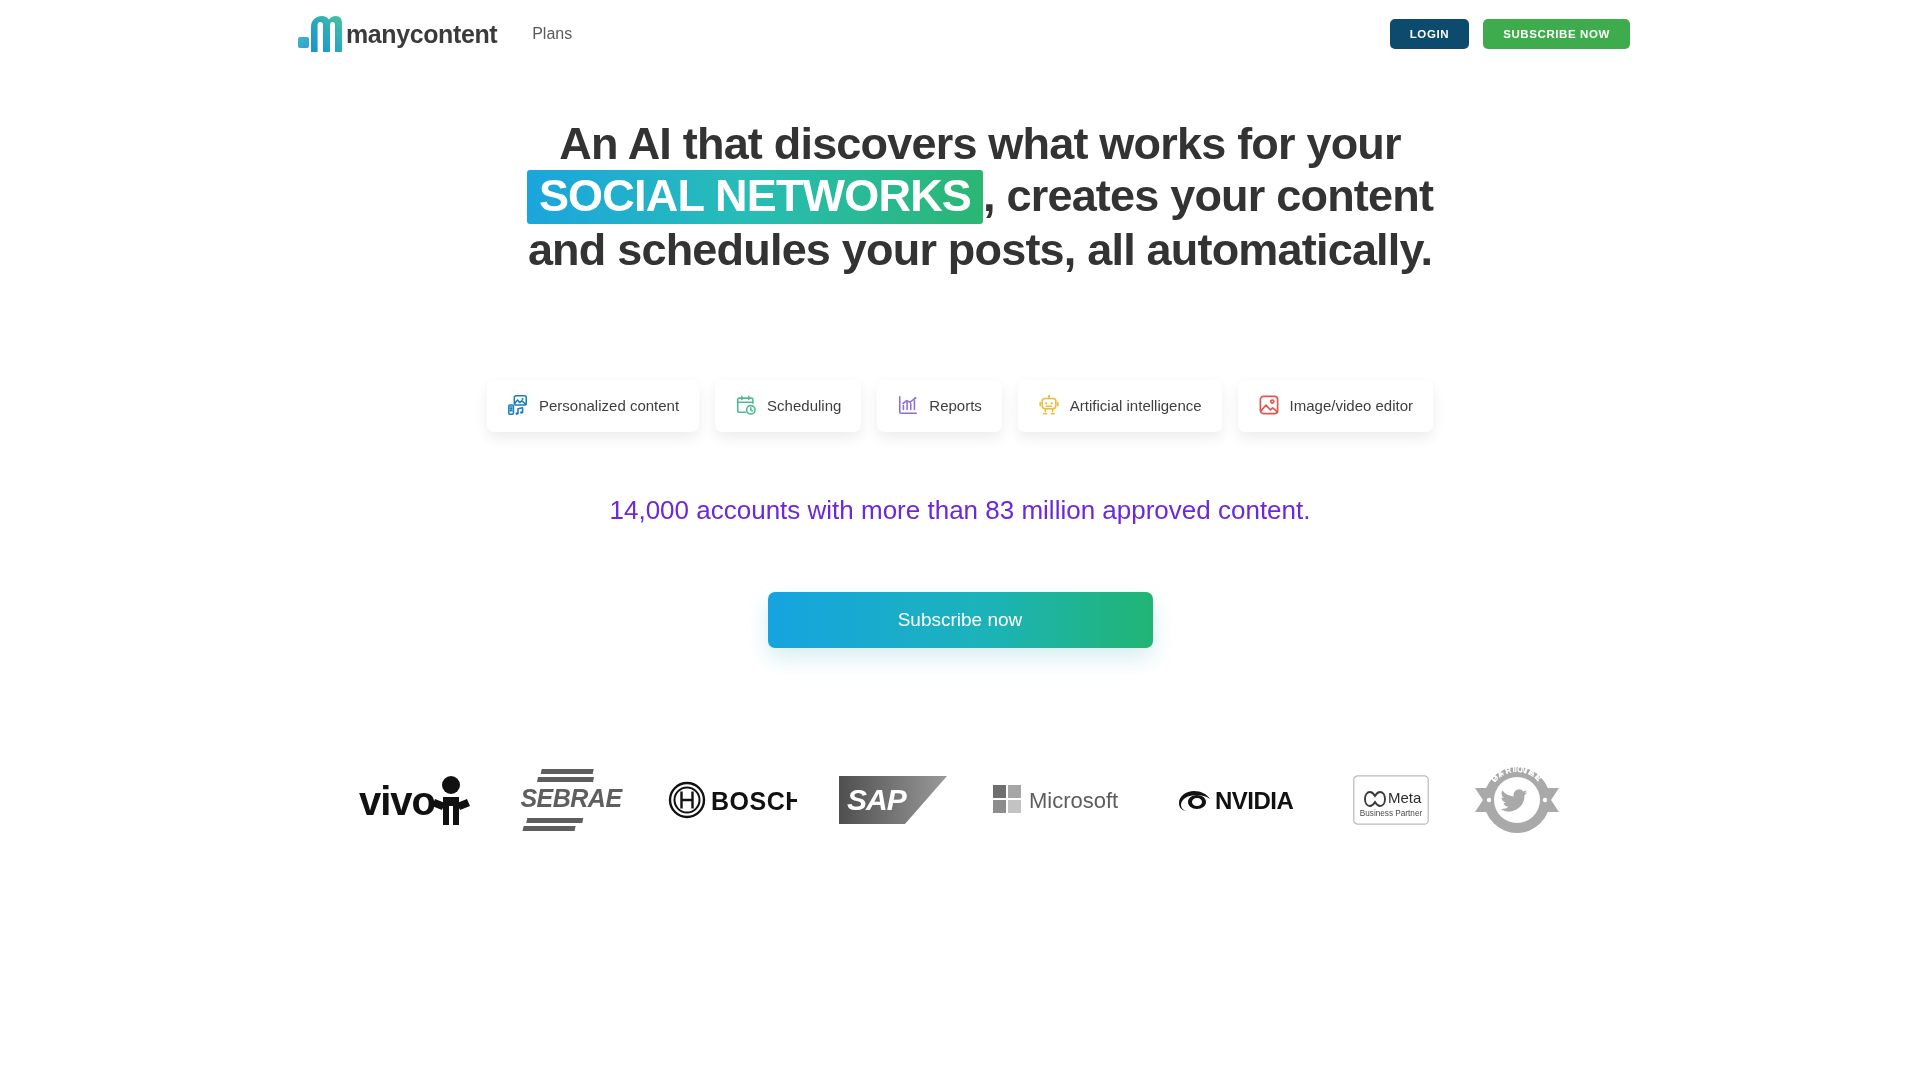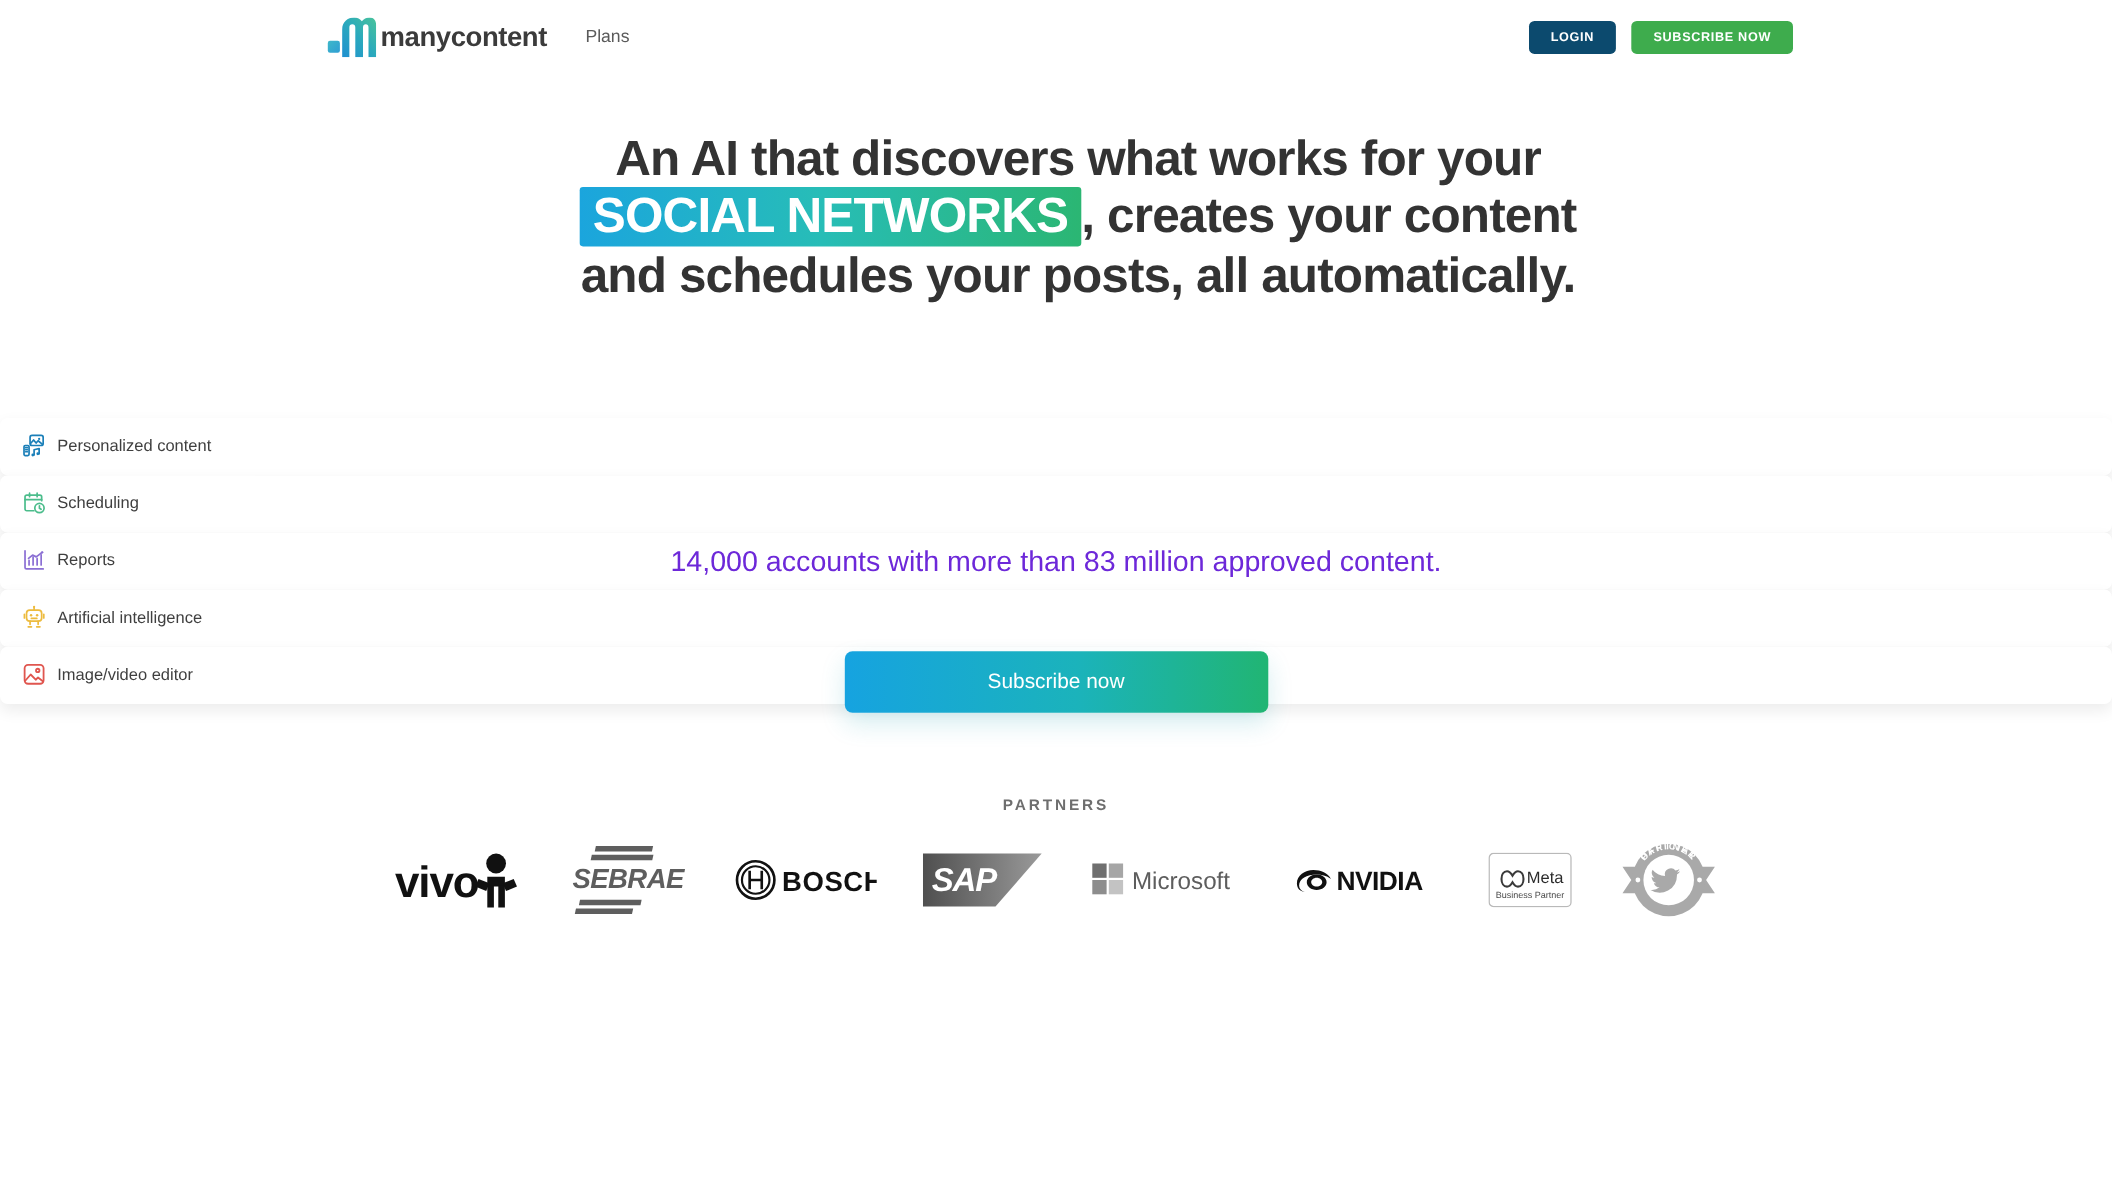--- a/index.html
+++ b/index.html
@@ -55,21 +55,21 @@
   .hl-mark {
     display:inline-block;
     background:linear-gradient(90deg,#1ba5dd 0%,#27bdb7 48%,#2bb673 100%);
     color:#ffffff; padding:2px 12px 5px 12px; border-radius:3px;
     line-height:1.05;
   }
 
   
   .features {
     position:absolute; top:380px; left:0; width:1920px;
-    display:flex; justify-content:center; align-items:stretch; gap:0;flex-direction:column;
+    display:flex; justify-content:center; align-items:stretch; gap:16px;
   }
   .pill {
     background:#ffffff;
     box-shadow:0 6px 14px rgba(0,0,0,0.075);
     border-radius:7px;
     padding:14px 20px 16px 20px;
     display:flex; align-items:center; gap:10px;
     cursor:pointer;
   }
   .pill-label { font-size:15px; color:#3f3f3f; white-space:nowrap; }
@@ -225,21 +225,20 @@
       <span class="pill-label">Image/video editor</span>
     </div>
   </div>
 
   <div class="stats">14,000 accounts with more than 83 million approved content.</div>
 
   <div class="cta-wrap">
     <button class="btn-cta">Subscribe now</button>
   </div>
 
-  <div class="partners-title">PARTNERS</div>
 
   <div class="partners-row">
 
     <div class="partner">
       <svg width="118" height="62" viewBox="0 0 118 62">
         <text x="2" y="46" font-family="'Liberation Sans',sans-serif" font-size="40" font-weight="700" fill="#111" letter-spacing="-1">vivo</text>
         <g fill="#111">
           <circle cx="94" cy="16" r="9"></circle>
           <path d="M86 28h16v9h-16z"></path>
           <path d="M78 30l10 4-3 7-10-4z"></path>

